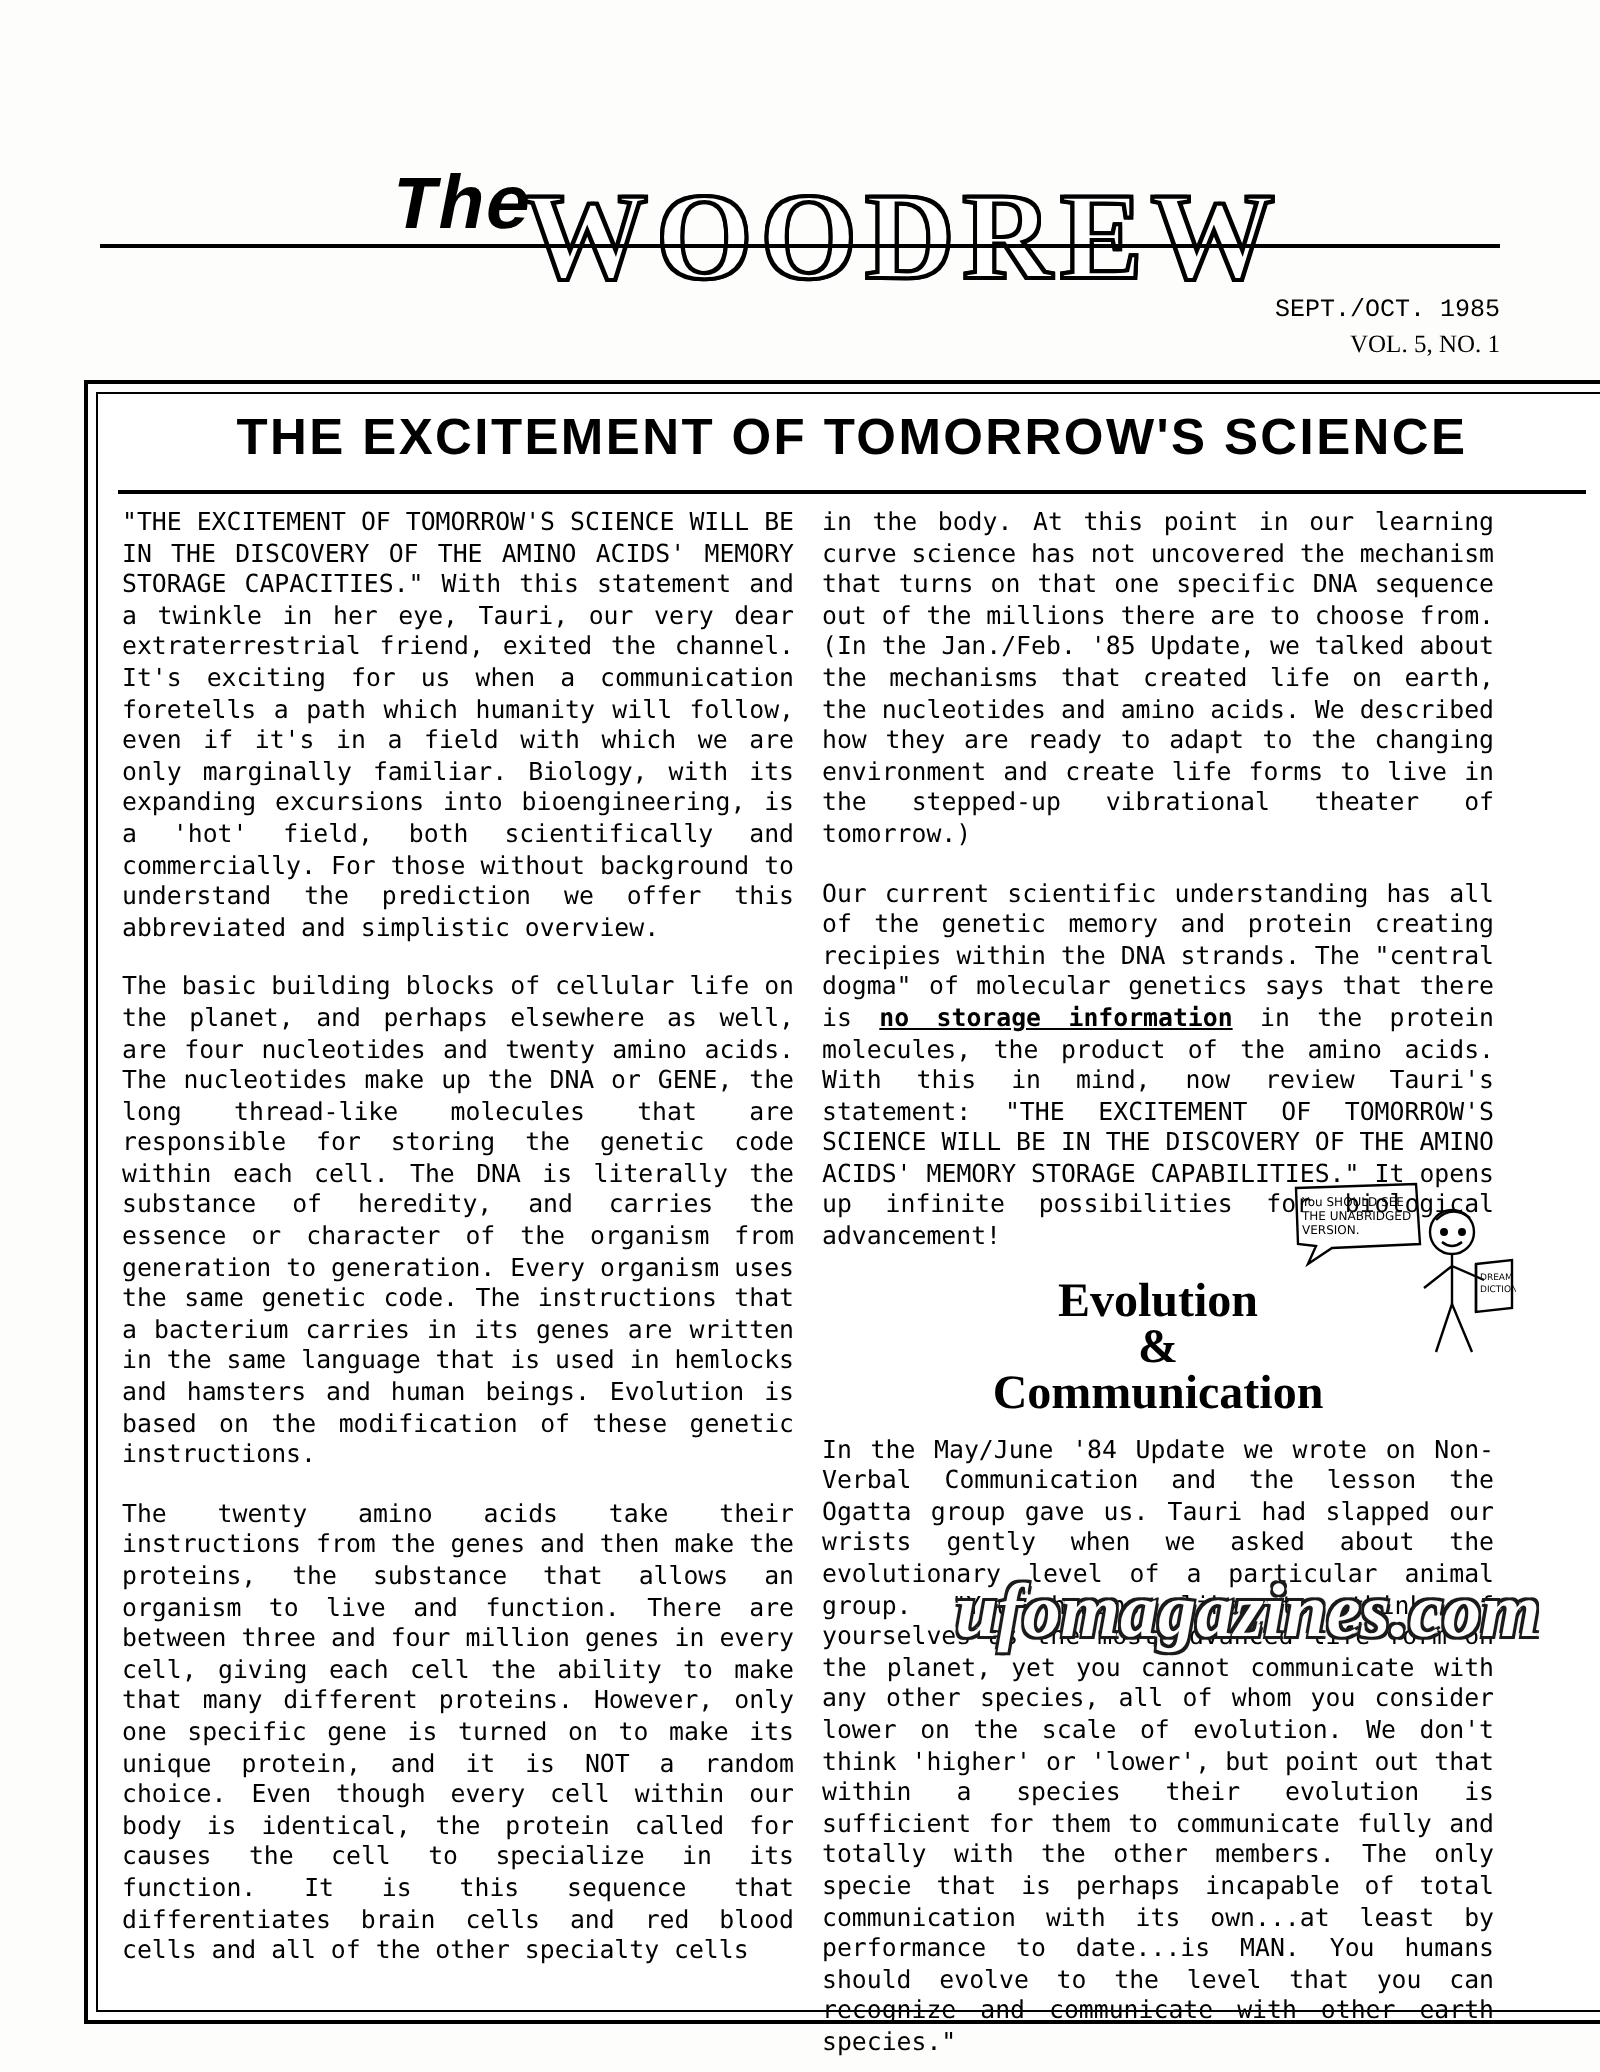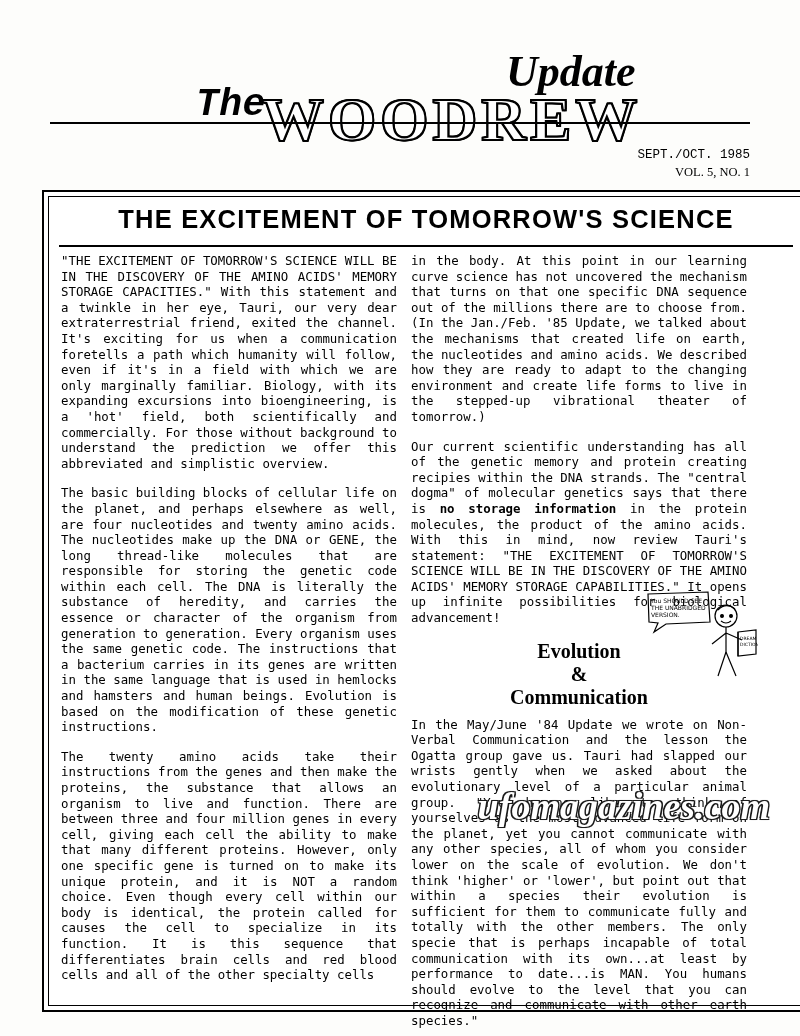--- a/index.html
+++ b/index.html
@@ -153,26 +153,26 @@
     font-size: 12.4px;
     line-height: 15.6px;
     text-align: justify;
   }
   .col-left { left: 2px; }
   .col-right { left: 352px; }
   .col p {
     margin: 0 0 14px 0;
   }
   .col p.tight { margin-bottom: 0; }
-  .uline { font-weight: bold; }
+  .uline { text-decoration: underline; font-weight: bold; }
 
   .subhead {
     font-family: "Liberation Serif", serif;
     font-weight: bold;
-    font-size: 20px;
+    font-size: 24px;
     text-align: center;
     line-height: 23px;
     margin: 2px 0 8px 0;
   }
 
   
   .cartoon {
     position: absolute;
     left: 646px; top: 588px;
     width: 112px;
@@ -200,21 +200,20 @@
   }
 </style>
 </head>
 <body>
 
 <div class="page">
 
   <div class="masthead">
     <div class="mast-the">The</div>
     <div class="mast-woodrew">WOODREW</div>
-    <div class="mast-update">Update</div>
   </div>
   <div class="mast-rule"></div>
 
   <div class="infobar">
     <div class="info-right1">SEPT./OCT. 1985</div>
     <div class="info-right2">VOL. 5, NO. 1</div>
   </div>
 
   <div class="frame">
     <div class="frame-inner">

